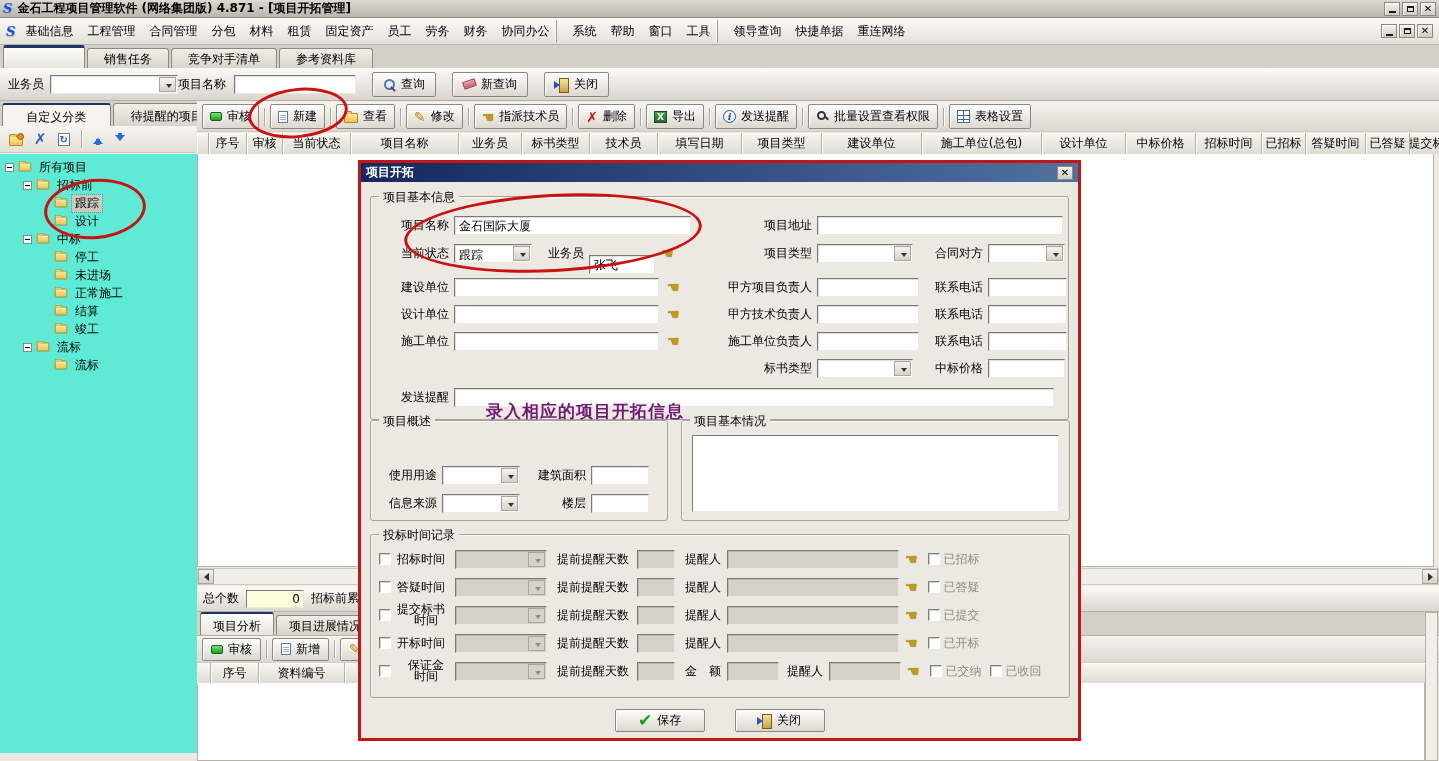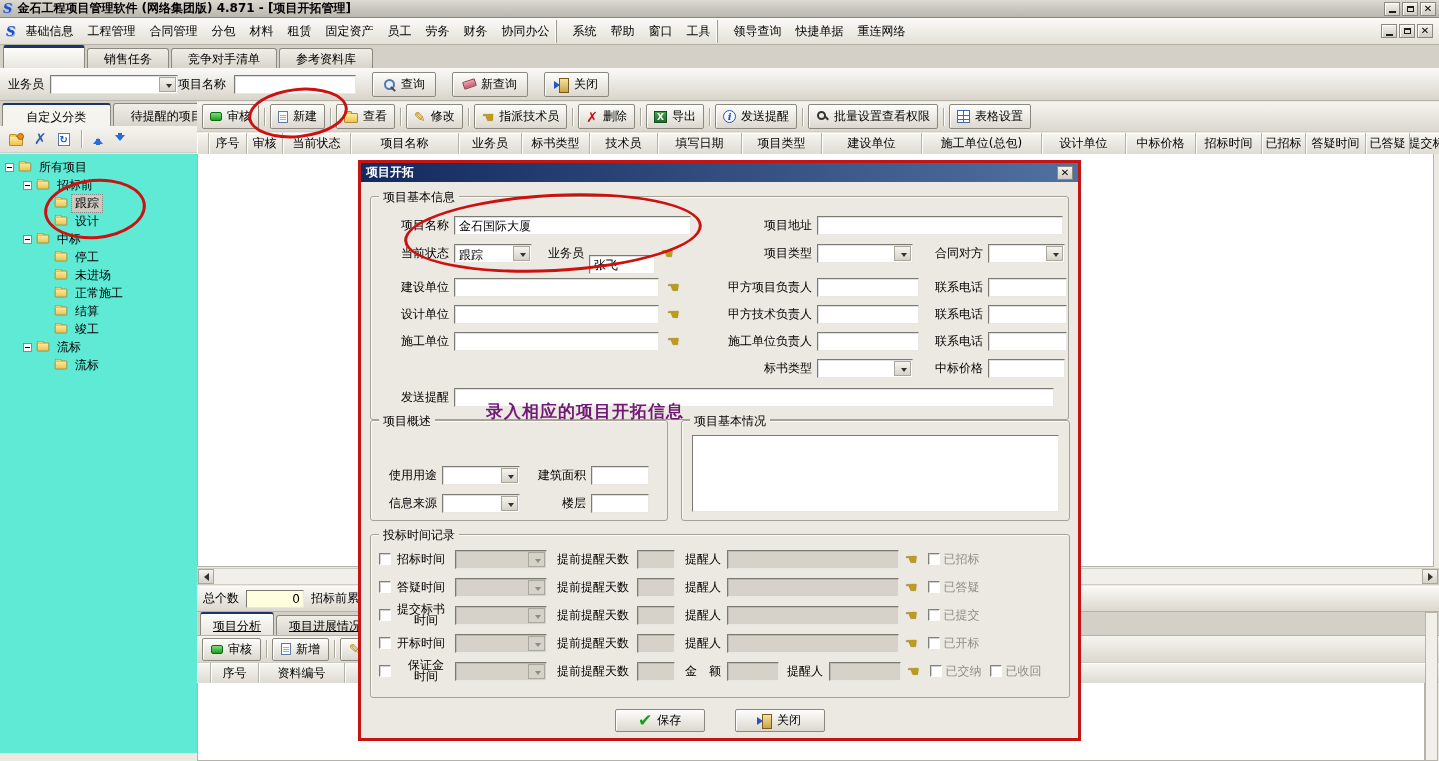--- a/index.html
+++ b/index.html
@@ -105,21 +105,21 @@
   #hscroll{position:absolute;left:0;top:467px;right:0;height:17px;background:#f1efe9;border:1px solid #cfccc3;display:flex;justify-content:space-between;}
   .sarr{width:16px;height:15px;background:linear-gradient(#f6f4ef,#d6d2c9);border:1px solid #a9a69c;display:flex;align-items:center;justify-content:center;}
   .tri-l{border:4px solid transparent;border-right:5px solid #333;margin-left:-4px;}
   .tri-r{border:4px solid transparent;border-left:5px solid #333;margin-right:-4px;}
 
   
   #bottom{position:absolute;left:0;top:485px;right:0;bottom:0;}
   #stat-row{height:26px;display:flex;align-items:center;gap:7px;padding-left:6px;background:linear-gradient(#fbfaf7,#dcd8cf);border-bottom:1px solid #b5b2a8;}
   #stat-input{width:58px;height:18px;background:#ffffdf;border:1px solid;border-color:#7a7a72 #e9e7e1 #e9e7e1 #7a7a72;text-align:right;padding:1px 3px;}
   #btabs{height:24px;display:flex;align-items:flex-end;gap:2px;padding:0 0 0 3px;background:#d4d0c7;border-bottom:1px solid #b5b2a8;}
-  .btab{height:20px;padding:2px 12px 0;background:linear-gradient(#f0eee7,#d8d4cb);border:1px solid #8a887f;border-bottom:none;border-radius:3px 3px 0 0;white-space:nowrap;text-decoration:underline;}
+  .btab{height:20px;padding:2px 12px 0;background:linear-gradient(#f0eee7,#d8d4cb);border:1px solid #8a887f;border-bottom:none;border-radius:3px 3px 0 0;white-space:nowrap;}
   .btab.active{height:23px;padding-top:4px;background:linear-gradient(#fdfdfb,#e8e5de);border-top:2px solid #1c3468;}
   #btoolbar{height:27px;display:flex;align-items:center;gap:5px;padding:0 5px;background:linear-gradient(#f6f4ef,#dcd8cf);border-bottom:1px solid #cfccc3;}
   #btoolbar .rbtn{padding:2px 8px;height:23px;}
   #bhead{height:20px;display:flex;overflow:hidden;}
   #bbody{position:absolute;left:0;top:97px;right:14px;bottom:0;background:#fff;border:1px solid #b5b2a8;border-top:none;}
   #vtrack{position:absolute;right:1px;top:26px;bottom:0;width:13px;background:#f1efe9;border:1px solid #b5b2a8;}
 
   
   #dialog{position:absolute;left:358px;top:160px;width:723px;height:581px;border:3px solid #c41414;background:#ece9e2;z-index:10;}
   #dlg-title{position:absolute;left:0;top:0;right:0;height:19px;background:linear-gradient(90deg,#14295e,#50719f);color:#fff;font-weight:bold;display:flex;align-items:center;padding:0 5px;}

